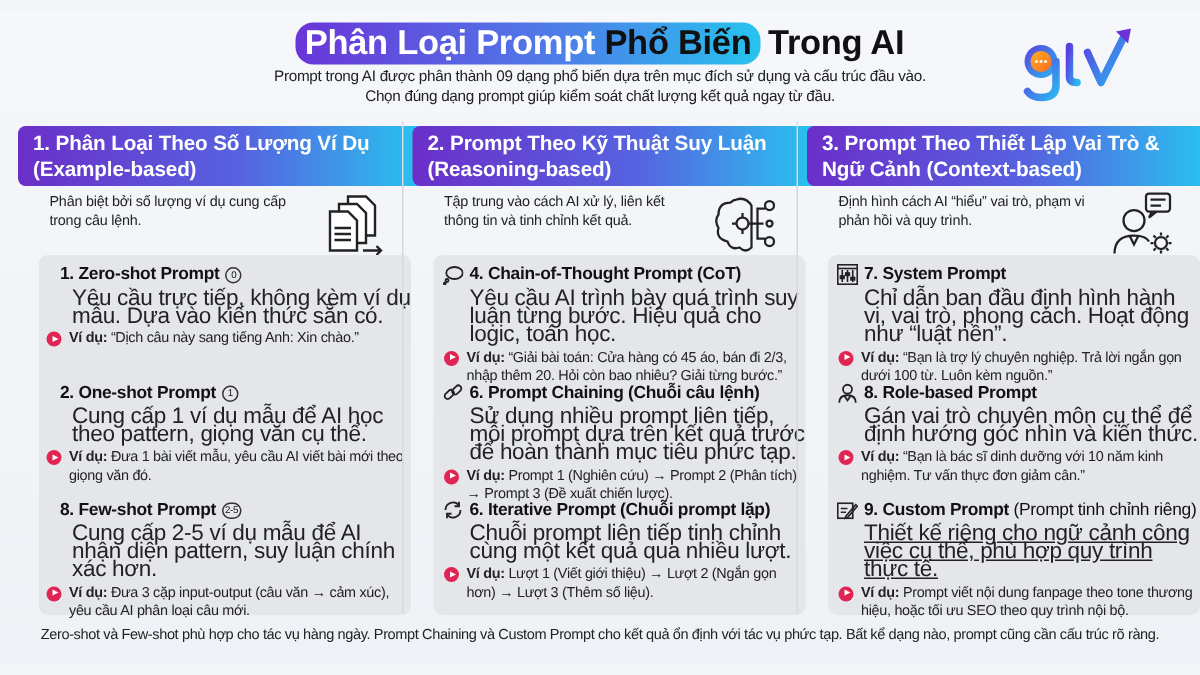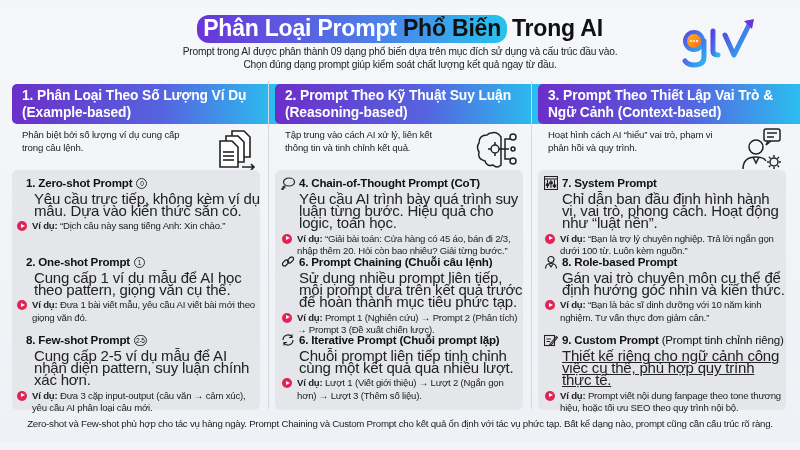--- a/index.html
+++ b/index.html
@@ -16,23 +16,23 @@
   .title-hl { display: inline-block; padding: 0 6px 1px 6px; border-radius: 12px; background: linear-gradient(90deg,#6a35d8 0%,#4f7be8 55%,#27c3ee 100%); }
   .title-a { color: #ffffff; }
   .title-b { color: #111; }
   .title-c { color: #111; margin-left: 5px; }
   .subtitle { position: absolute; top: 39px; left: 150px; width: 500px; text-align: center; font-size: 10.2px; line-height: 12.5px; color: #222; letter-spacing: -0.2px; }
   .logo { position: absolute; left: 680px; top: 10px; width: 78px; height: 52px; }
   .columns { position: absolute; top: 70px; left: 9px; width: 782px; height: 336px; }
   .col { position: absolute; top: 0; width: 256px; height: 336px; }
   .col-divider { position: absolute; top: 4px; width: 1px; height: 328px; background: #d5d8de; }
   .col-head { position: absolute; left: 3px; top: 7px; width: 272px; height: 40px; border-radius: 5px; background: linear-gradient(90deg,#6b2fc9 0%,#5663e0 55%,#27c6f0 100%); color: #fff; font-weight: bold; font-size: 13.8px; line-height: 17px; padding: 3px 10px; letter-spacing: -0.1px; }
-  .col-desc { position: absolute; left: 13px; top: 52px; width: 170px; font-size: 9.6px; line-height: 12.5px; color: #222; letter-spacing: -0.15px; }
+  .col-desc { position: absolute; left: 24px; top: 52px; width: 170px; font-size: 9.6px; line-height: 12.5px; color: #222; letter-spacing: -0.15px; }
   .col-icon { position: absolute; left: 203px; top: 50px; width: 46px; height: 44px; }
-  .col-body { position: absolute; left: 3px; top: 93px; width: 248px; height: 240px; background: #e4e6ea; border-radius: 6px; }
+  .col-body { position: absolute; left: 17px; top: 93px; width: 248px; height: 240px; background: #e4e6ea; border-radius: 6px; }
   .item { position: absolute; left: 0; width: 248px; }
   .item-title { font-weight: bold; font-size: 11.6px; line-height: 14px; color: #111; display: flex; align-items: center; letter-spacing: -0.2px; }
   .item-title .ico { width: 14px; height: 14px; margin-right: 4px; display: inline-block; }
   .item-title .badge { display: inline-block; margin-left: 4px; min-width: 11px; height: 11px; border: 1px solid #333; border-radius: 6px; font-size: 6.5px; line-height: 9px; text-align: center; padding: 0 1px; font-weight: normal; }
   .item-title .normal { font-weight: normal; margin-left: 3px; }
   .item-desc { font-size: 15px; line-height: 12.2px; color: #222; margin-top: 3px; letter-spacing: -0.2px; }
   .item-ex { position: relative; font-size: 9.6px; line-height: 12.2px; color: #222; margin-top: 3px; padding-left: 18px; letter-spacing: -0.2px; }
   .item-ex .play { position: absolute; left: 3px; top: 1px; width: 10px; height: 10px; border-radius: 50%; background: #e02454; }
   .item-ex .play::after { content: ""; position: absolute; left: 3.5px; top: 2.5px; border-left: 4px solid #fff; border-top: 2.5px solid transparent; border-bottom: 2.5px solid transparent; }
   .item-ex b { font-weight: bold; }
@@ -168,21 +168,21 @@
           <div class="item-desc" style="padding-left:18px;">Chuỗi prompt liên tiếp tinh chỉnh cùng một kết quả qua nhiều lượt.</div>
           <div class="item-ex" style="margin-left:-2px;"><span class="play"></span><b>Ví dụ:</b><span> Lượt 1 (Viết giới thiệu) → Lượt 2 (Ngắn gọn hơn) → Lượt 3 (Thêm số liệu).</span></div>
         </div>
       </div>
     </div>
 
     <div class="col-divider" style="left:522px;"></div>
 
     <div class="col" style="left:526px;">
       <div class="col-head">3. Prompt Theo Thiết Lập Vai Trò &amp; Ngữ Cảnh (Context-based)</div>
-      <div class="col-desc">Hoạt hình cách AI “hiểu” vai trò, phạm vi phản hồi và quy trình.</div>
+      <div class="col-desc">Định hình cách AI “hiểu” vai trò, phạm vi phản hồi và quy trình.</div>
       <svg class="col-icon" viewBox="0 0 46 44" fill="none" stroke="#222" stroke-width="1.5">
         <rect x="26" y="2" width="16" height="12" rx="2"></rect>
           <path d="M29 6 H39 M29 10 H36"></path>
           <path d="M30 14 L28 18 L33 14"></path>
         <circle cx="18" cy="20" r="7"></circle>
         <path d="M5 42 Q5 30 18 30 Q26 30 28 34"></path>
           <path d="M15 30 L18 36 L21 30"></path>
         <circle cx="36" cy="35" r="4"></circle>
           <path d="M36 28 V30 M36 40 V42 M29 35 H31 M41 35 H43 M31 30 L32.5 31.5 M39.5 38.5 L41 40 M31 40 L32.5 38.5 M39.5 31.5 L41 30"></path>
       </svg>

